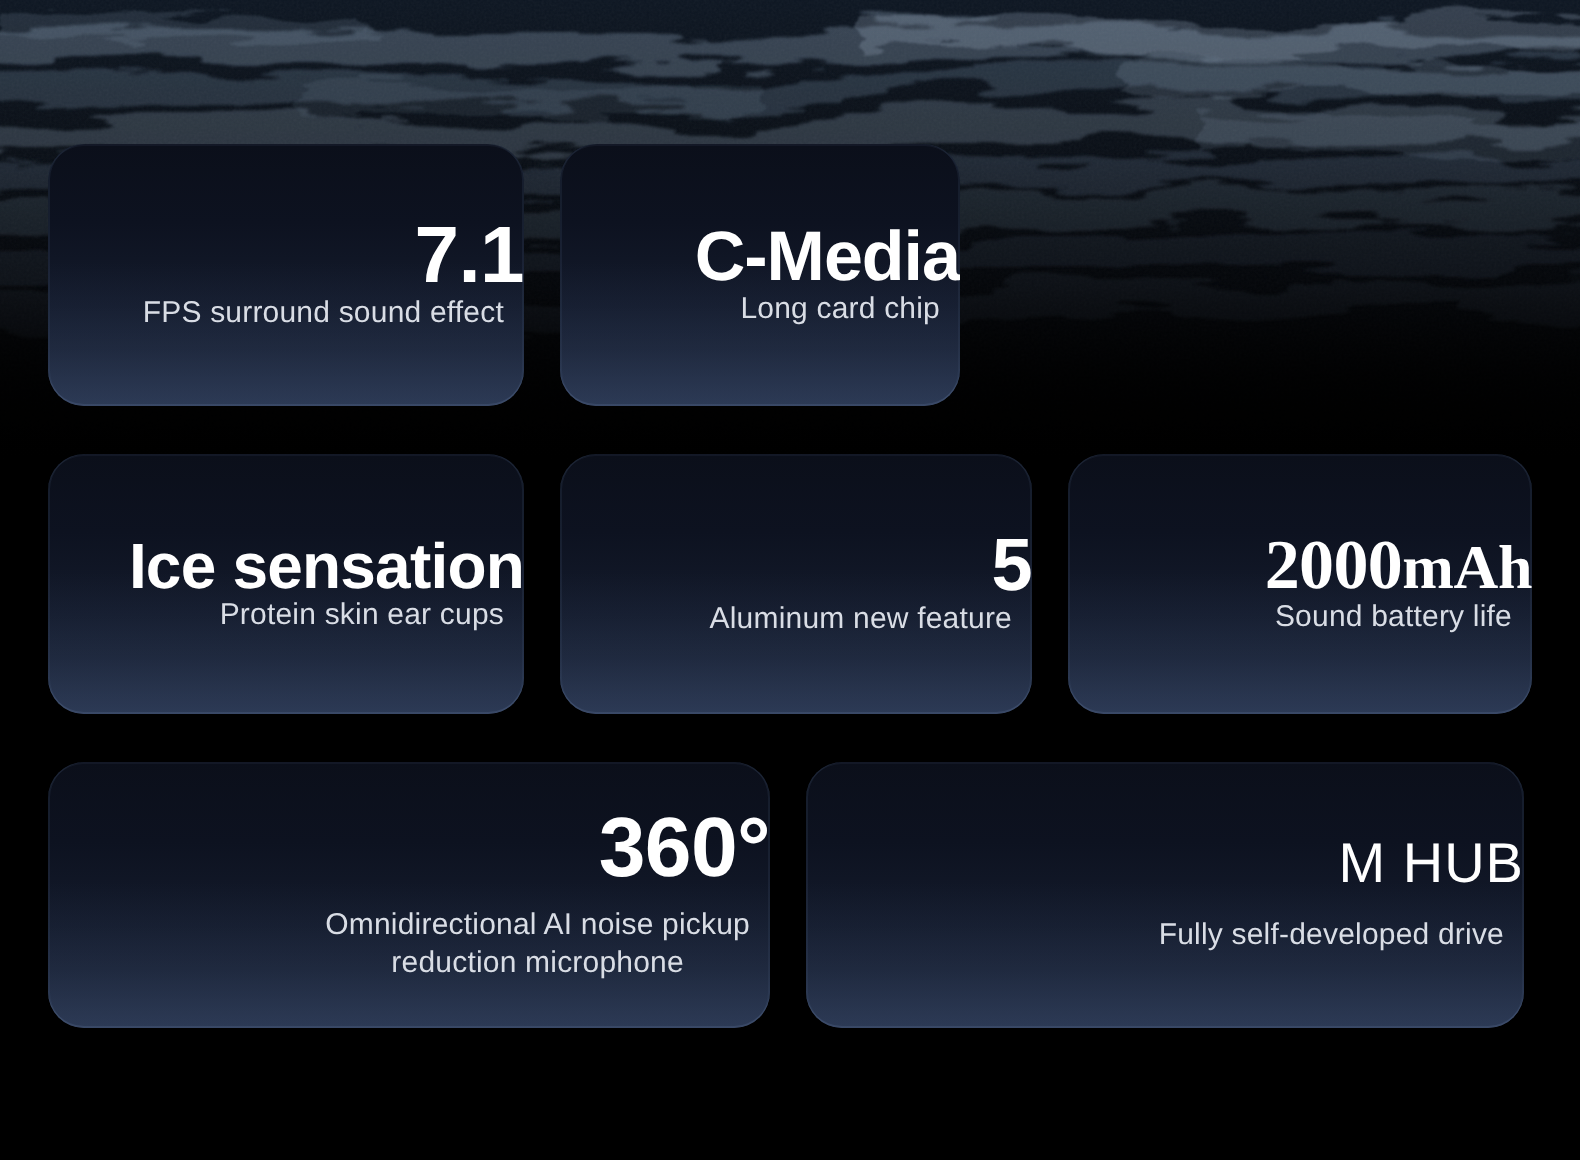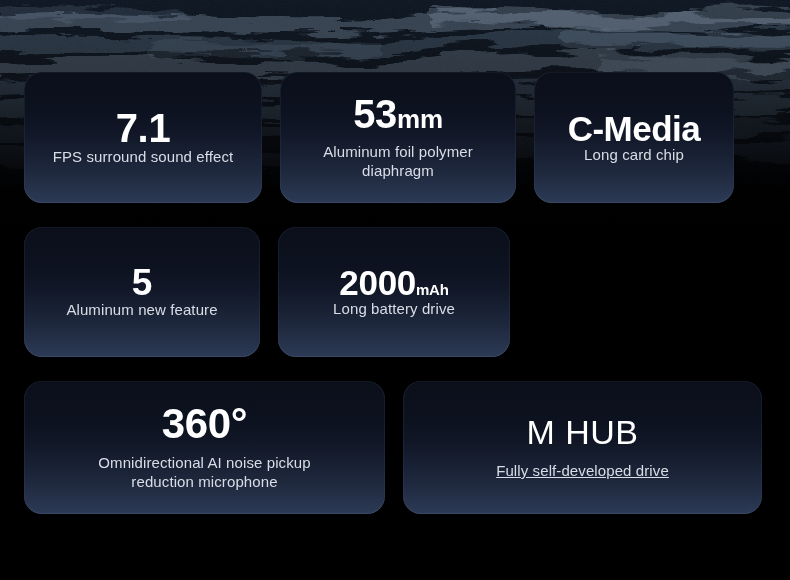--- a/index.html
+++ b/index.html
@@ -70,21 +70,21 @@
         #141b2c 62%,
         #1e273b 88%,
         #232d43 100%);
     box-shadow:
       inset 0 1px 0 rgba(130,155,200,0.07),
       inset 0 -1px 0 rgba(150,175,220,0.20),
       inset 1px 0 0 rgba(120,145,190,0.10),
       inset -1px 0 0 rgba(120,145,190,0.10);
     display: flex;
     flex-direction: column;
-    align-items: center;
+    align-items: flex-end;
     justify-content: center;
     text-align: center;
     box-sizing: border-box;
     overflow: hidden;
   }
   .card::after {
     content: "";
     position: absolute;
     left: 0; right: 0; bottom: 0;
     height: 55%;
@@ -135,27 +135,27 @@
     white-space: pre-line;
   }
 
   
   .h-71   { font-size: 40px; }
   .h-53   { font-size: 40px; }
   .h-53 .unit { font-size: 26px; }
   .h-cm   { font-size: 35px; letter-spacing: -0.5px; }
   .h-ice  { font-size: 32px; letter-spacing: -0.4px; }
   .h-5    { font-size: 37px; }
-  .h-2000 { font-size: 35px; }
-  .h-2000 .unit { font-size: 15px; }
+  .h-2000 { font-size: 35px; font-family: Liberation Serif, serif; }
+  .h-2000 .unit { font-size: 31px; }
   .h-360  { font-size: 42px; }
-  .h-hub  { font-size: 34px; font-weight: 400; letter-spacing: 0.5px; }
+  .h-hub  { font-size: 28px; font-weight: 400; letter-spacing: 0.5px; }
 
   .r1 .c-2 .sub, .r3 .c-7 .sub { margin-top: 9px; }
-  .r3 .c-8 .sub { margin-top: 13px; text-decoration: underline; }
+  .r3 .c-8 .sub { margin-top: 13px; }
 </style>
 </head>
 <body>
 
 <div id="stage">
 
   <div class="bg-texture">
     <svg width="790" height="230" viewBox="0 0 790 230" xmlns="http://www.w3.org/2000/svg" aria-hidden="true">
       <defs>
         <linearGradient id="baseg" x1="0" y1="0" x2="0" y2="1">
@@ -209,52 +209,50 @@
   <div class="cards">
 
     <div class="row r1">
       <div class="card c-1">
         <div class="headline h-71">
           <span>7.1</span>
         </div>
         <div class="sub">FPS surround sound effect</div>
       </div>
 
-      <div class="card c-2">
-        <div class="headline h-53">
-          <span>53</span>
-            <span class="unit">mm</span>
-        </div>
-        <div class="sub">Aluminum foil polymer
-diaphragm</div>
-      </div>
 
       <div class="card c-3">
         <div class="headline h-cm">
           <span>C-Media</span>
         </div>
         <div class="sub">Long card chip</div>
       </div>
     </div>
 
     <div class="row r2">
+      <div class="card c-4">
+        <div class="headline h-ice">
+          <span>Ice sensation</span>
+        </div>
+        <div class="sub">Protein skin ear cups</div>
+      </div>
 
       <div class="card c-5">
         <div class="headline h-5">
           <span>5</span>
         </div>
         <div class="sub">Aluminum new feature</div>
       </div>
 
       <div class="card c-6">
         <div class="headline h-2000">
           <span>2000</span>
             <span class="unit">mAh</span>
         </div>
-        <div class="sub">Long battery drive</div>
+        <div class="sub">Sound battery life</div>
       </div>
     </div>
 
     <div class="row r3">
       <div class="card c-7">
         <div class="headline h-360">
           <span>360°</span>
         </div>
         <div class="sub">Omnidirectional AI noise pickup
 reduction microphone</div>

